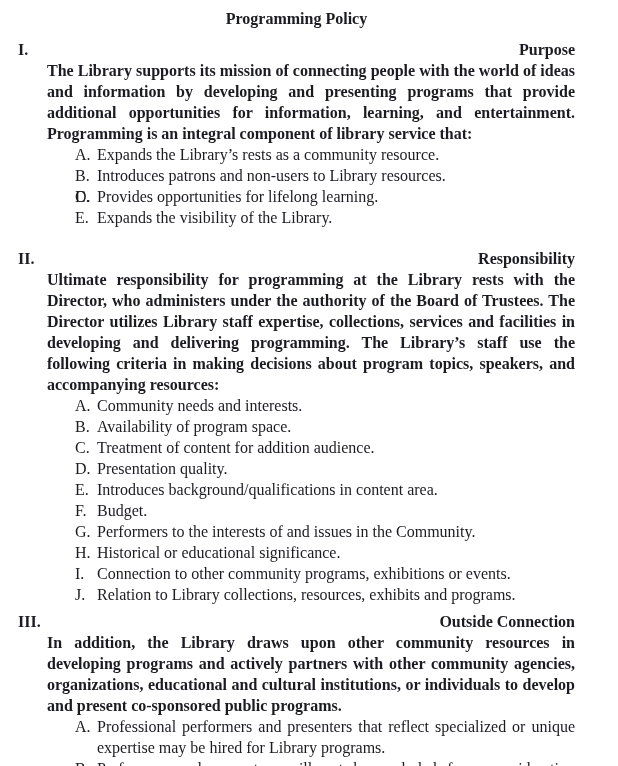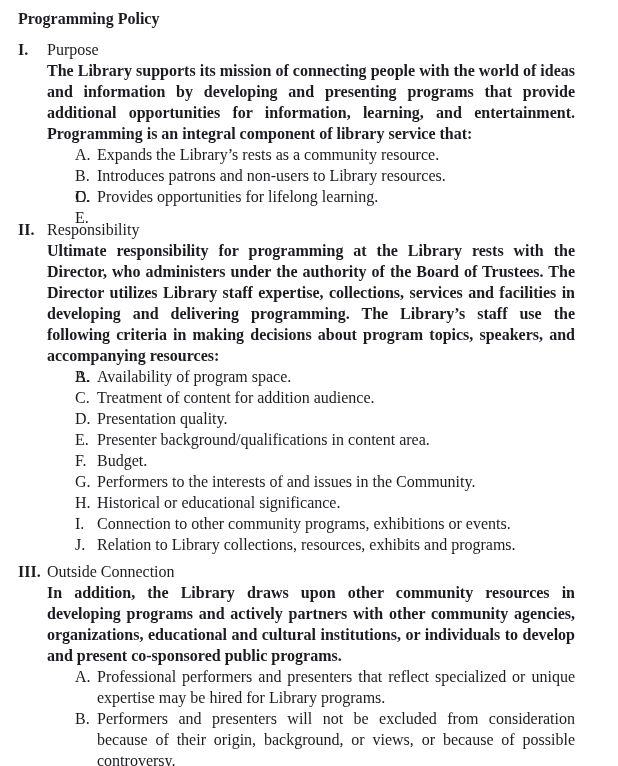--- a/index.html
+++ b/index.html
@@ -15,36 +15,37 @@
     line-height: 21px;
     color: #1b1b22;
     padding-top: 8px;
     box-sizing: border-box;
     width: 618px;
     height: 766px;
   }
   .title {
     font-size: 16px;
     font-weight: 700;
+    text-align: center;
     margin: 0 43px 10px 18px;
   }
   .section {
     position: relative;
     padding-left: 47px;
     padding-right: 43px;
   }
-  .sec-2 { margin-top: 12px; }
+  .sec-2 { margin-top: 20px; }
   .sec-3 { margin-top: 6px; }
   .numeral {
     position: absolute;
     left: 18px;
     top: 0;
     font-weight: 700;
   }
-  .heading { font-weight: 400; }
+  .heading { font-weight: 700; text-align: right; }
   .body {
     margin: 0;
     text-align: justify;
     font-weight: bold;
   }
   ol.items {
     list-style: none;
     margin: 0;
     padding: 0;
   }
@@ -81,47 +82,49 @@
       </li>
       <li>
         <span class="letter">C.</span>
       </li>
       <li>
         <span class="letter">D.</span>
         <span class="li-text">Provides opportunities for lifelong learning.</span>
       </li>
       <li>
         <span class="letter">E.</span>
+        <span class="li-text">Expands the visibility of the Library.</span>
       </li>
     </ol>
   </section>
 
   <section class="section sec-2">
     <span class="numeral">II.</span>
     <div class="heading">Responsibility</div>
     <p class="body">Ultimate responsibility for programming at the Library rests with the Director, who administers under the authority of the Board of Trustees. The Director utilizes Library staff expertise, collections, services and facilities in developing and delivering programming. The Library’s staff use the following criteria in making decisions about program topics, speakers, and accompanying resources:</p>
     <ol class="items">
       <li>
         <span class="letter">A.</span>
+        <span class="li-text">Community needs and interests.</span>
       </li>
       <li>
         <span class="letter">B.</span>
         <span class="li-text">Availability of program space.</span>
       </li>
       <li>
         <span class="letter">C.</span>
         <span class="li-text">Treatment of content for addition audience.</span>
       </li>
       <li>
         <span class="letter">D.</span>
         <span class="li-text">Presentation quality.</span>
       </li>
       <li>
         <span class="letter">E.</span>
-        <span class="li-text">Presenter background/qualifications in content area.</span>
+        <span class="li-text">Introduces background/qualifications in content area.</span>
       </li>
       <li>
         <span class="letter">F.</span>
         <span class="li-text">Budget.</span>
       </li>
       <li>
         <span class="letter">G.</span>
         <span class="li-text">Performers to the interests of and issues in the Community.</span>
       </li>
       <li>

